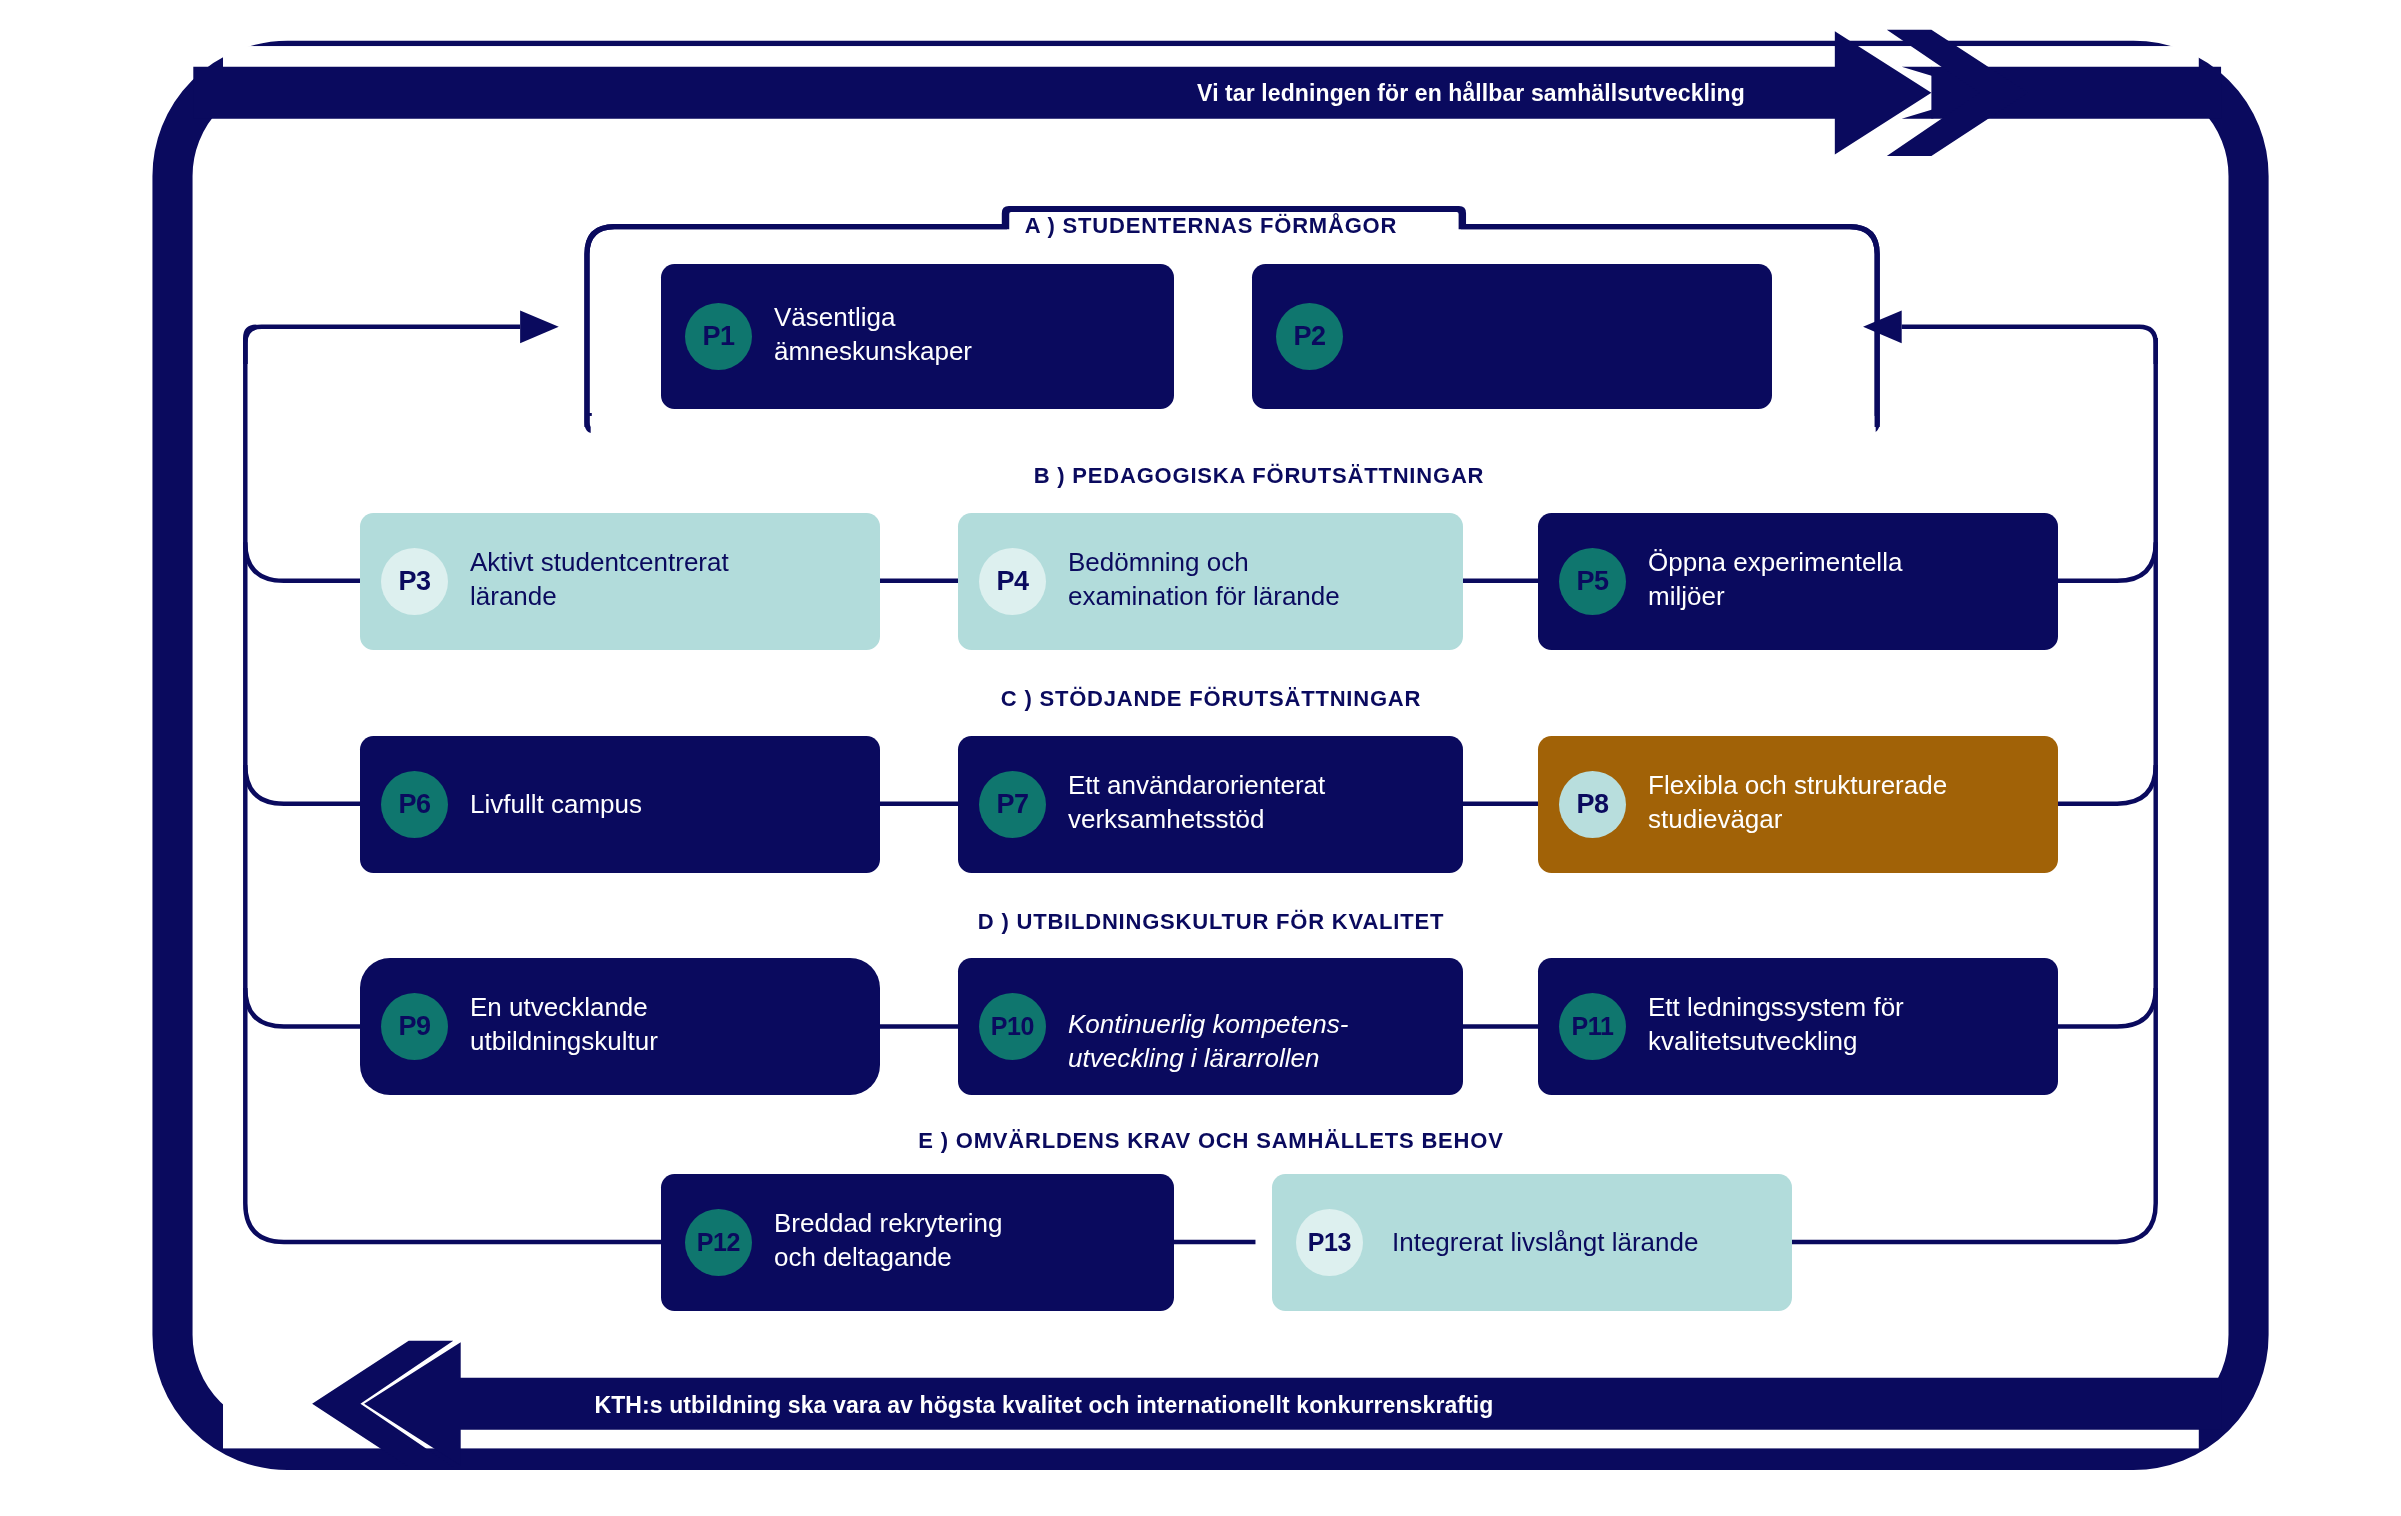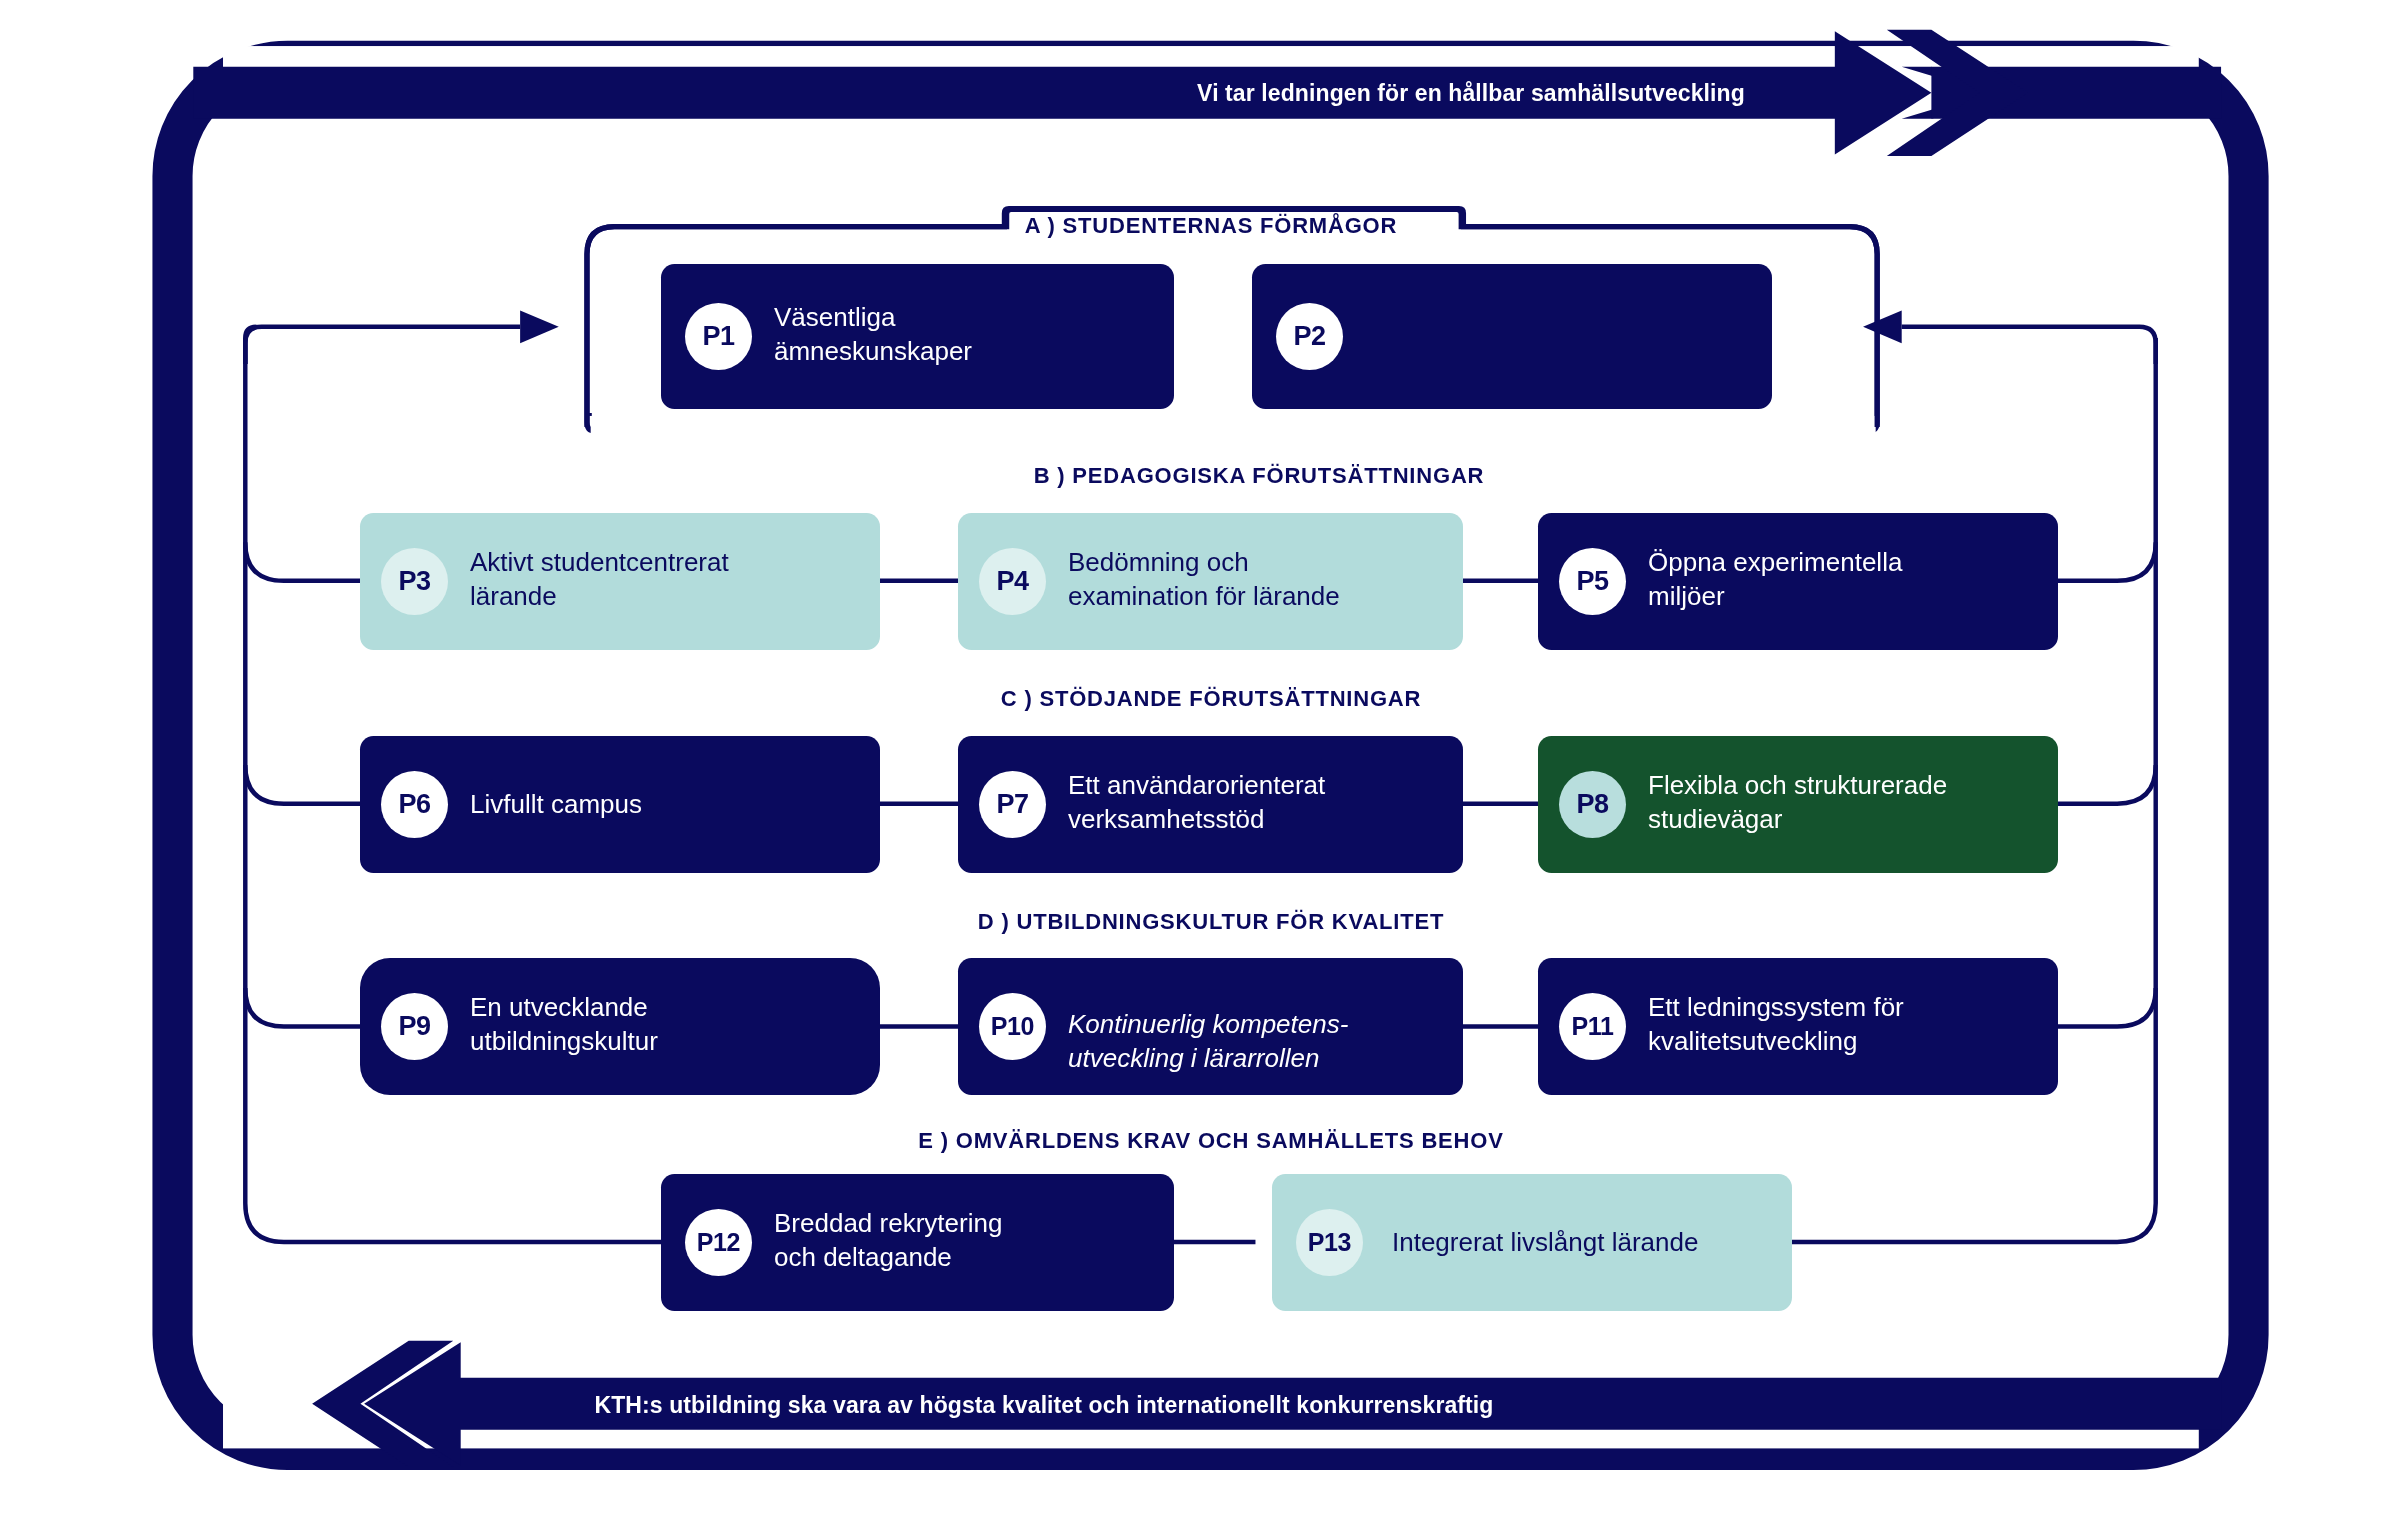--- a/index.html
+++ b/index.html
@@ -20,28 +20,28 @@
     font-weight:bold;letter-spacing:-0.4px;
   }
   .pbox .ptext{
     position:absolute;
     line-height:1.30;
     font-weight:400;
     white-space:pre-line;
   }
   
   .th-navy{background:#0a0a5e;}
-  .th-navy .badge{background:#ffffff;color:#0a0a5e;}
+  .th-navy .badge{background:#0f766e;color:#0a0a5e;}
   .th-navy .ptext{color:#ffffff;}
 
   .th-lightteal{background:#b2dcdb;}
   .th-lightteal .badge{background:#ddf0ef;color:#0a0a5e;}
   .th-lightteal .ptext{color:#0a0a5e;}
 
-  .th-teal{background:#14532d;padding-left:44px;}
+  .th-teal{background:#a16207;padding-left:44px;}
   .th-teal .badge{background:#b8dedd;color:#0a0a5e;}
   .th-teal .ptext{color:#0a0a5e;}
 
   .sect-title{
     position:absolute;
     color:#0a0a5e;font-weight:bold;
     font-size:22px;letter-spacing:0.8px;
     white-space:nowrap;text-align:center;
     transform:translateX(-50%);
   }

